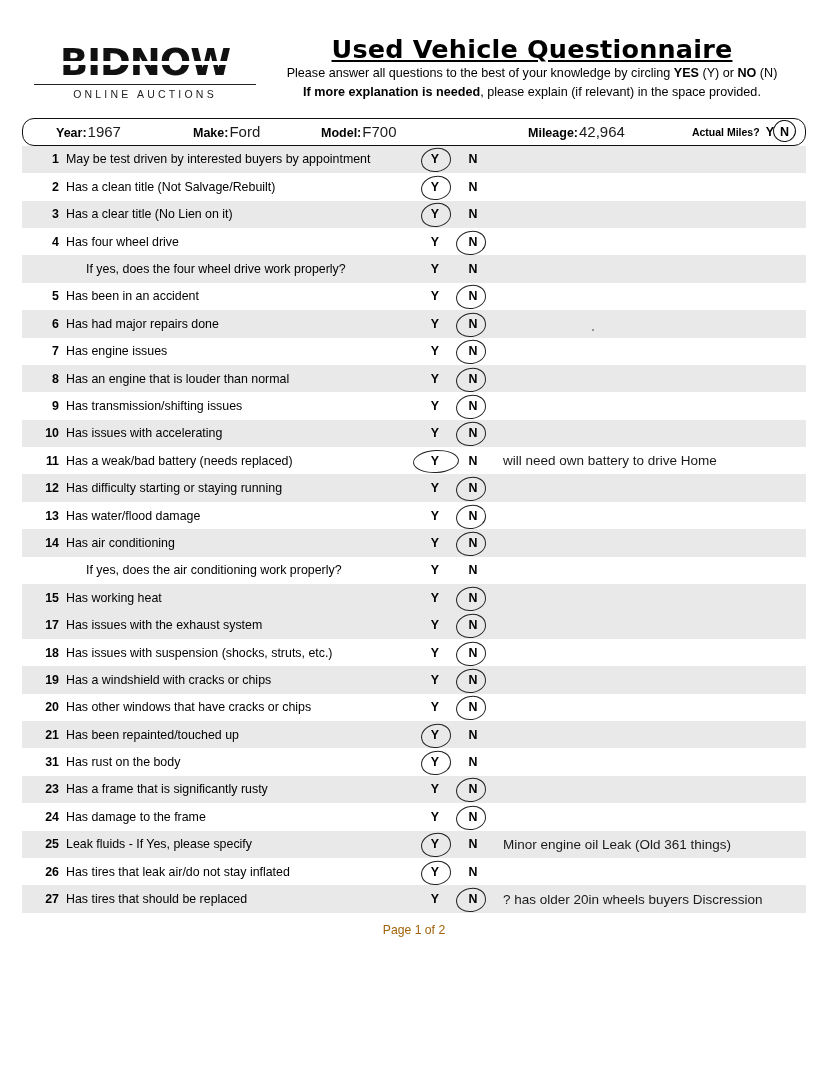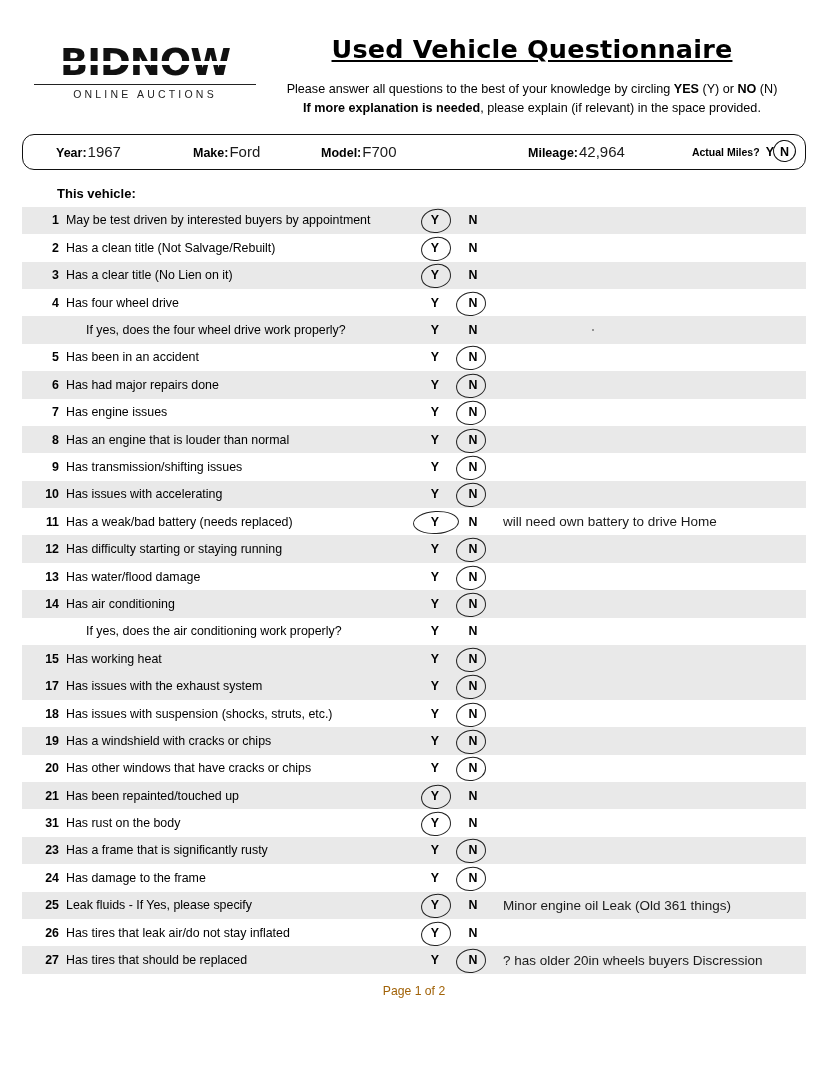--- a/index.html
+++ b/index.html
@@ -72,38 +72,38 @@
   .title-block {
     flex: 1;
     text-align: center;
     padding-left: 6px;
   }
   .doc-title {
     font-family: "DejaVu Sans", sans-serif;
     font-weight: bold;
     font-size: 25.5px;
     text-decoration: underline;
-    margin: 0 0 16px 0;
+    margin: 0 0 0 0;
     letter-spacing: 0.2px;
   }
   .doc-sub1, .doc-sub2 {
     font-size: 12.6px;
     line-height: 1.5;
   }
   .doc-sub1 b, .doc-sub2 b { font-weight: bold; }
 
   
   .info-bar-wrap {
     margin: 16px 22px 0 22px;
     position: relative;
   }
   .info-bar {
     border: 1.6px solid #111;
     border-radius: 12px;
-    height: 36px;
+    height: 28px;
     display: flex;
     align-items: center;
     position: relative;
     box-sizing: border-box;
   }
   .info-field {
     display: flex;
     align-items: baseline;
     white-space: nowrap;
   }
@@ -276,21 +276,20 @@
         <span class="info-value">42,964</span>
       </div>
       <div class="f-actual">
         <span class="actual-label">Actual Miles?</span>
         <span class="actual-yn">Y</span>
         <span class="circle-n">N</span>
       </div>
     </div>
   </div>
 
-  <div class="vehicle-head">This vehicle:</div>
 
   <table class="qtable">
     <tbody>
         <tr class="qrow shaded">
           <td class="qnum">1</td>
           <td class="qtext">May be test driven by interested buyers by appointment</td>
           <td class="ycell sel">Y</td>
           <td class="ncell">N</td>
           <td class="notecell"></td>
         </tr>

